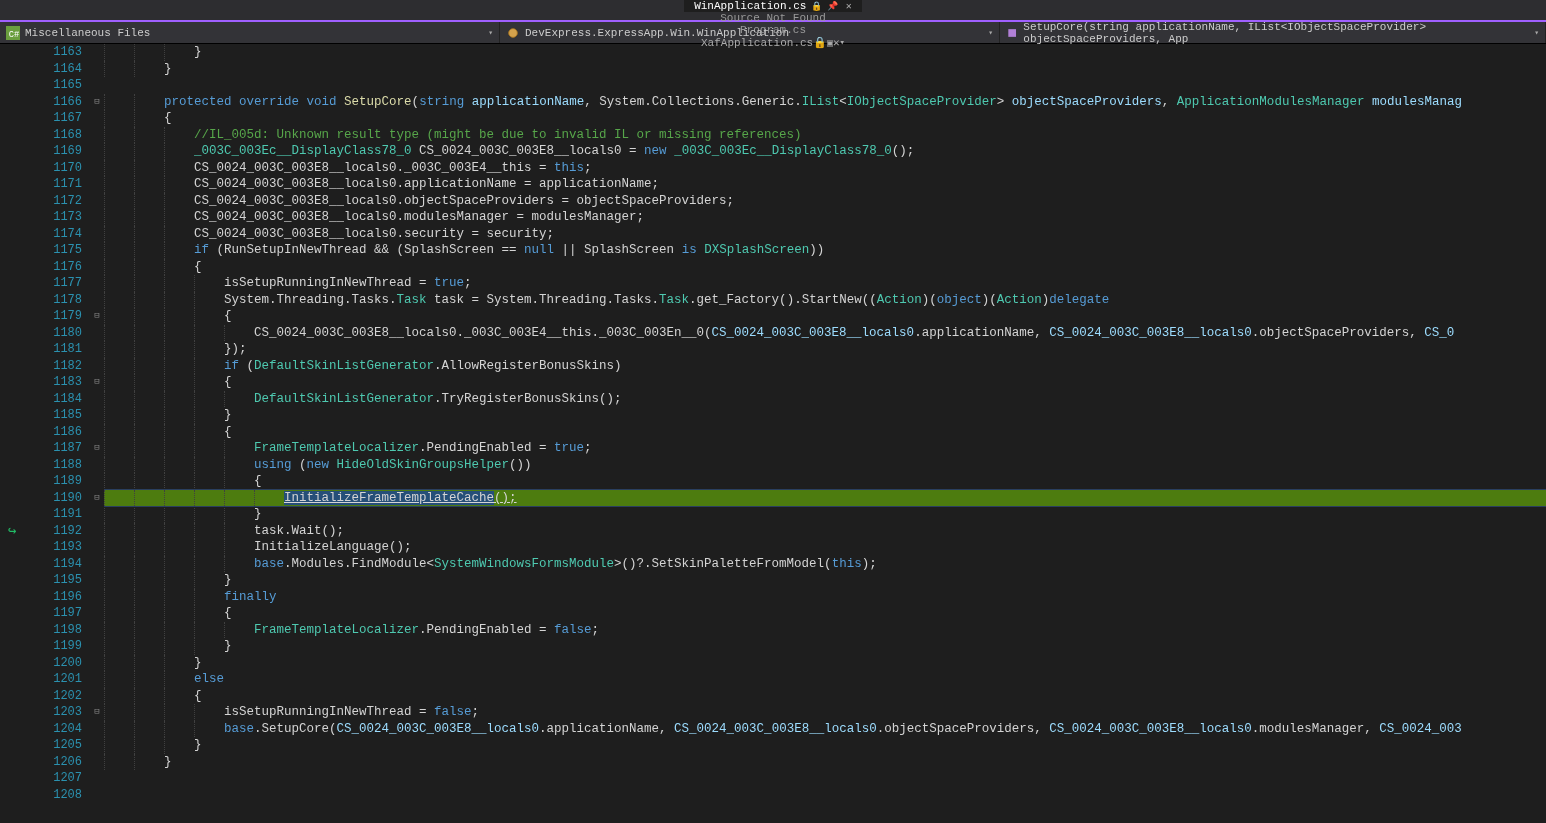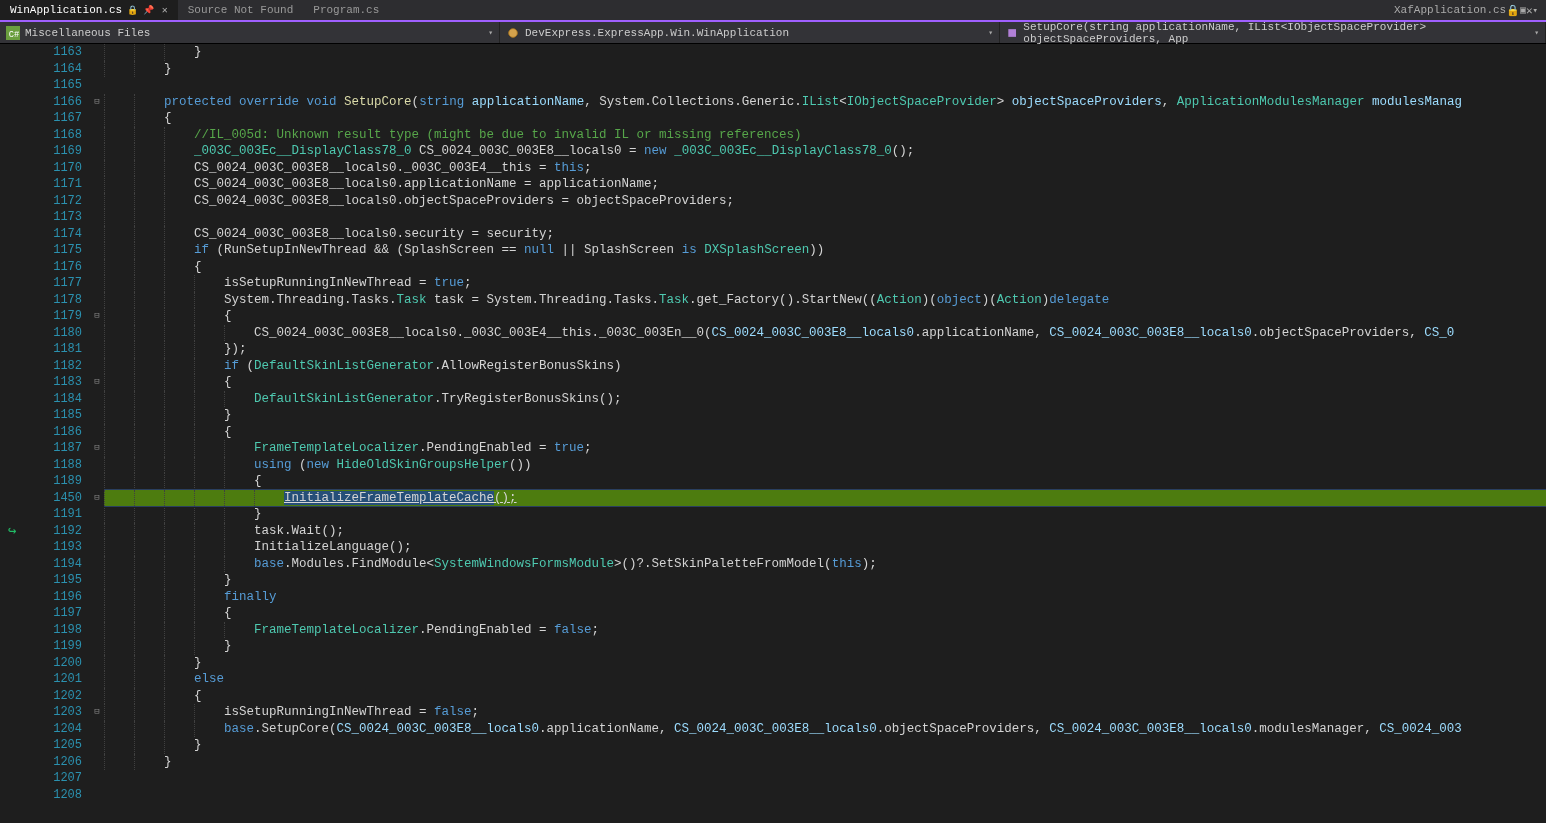--- a/index.html
+++ b/index.html
@@ -1,17 +1,17 @@
 <!DOCTYPE html>
 <html><head>
 <meta charset="utf-8">
 <style>
 * { margin:0; padding:0; box-sizing:border-box; }
 body { background:#1e1e1e; font-family:Consolas,'Courier New',monospace; font-size:12px; color:#d4d4d4; overflow:hidden; width:1546px; height:823px; }
-.tab-bar { display:flex; background:#2d2d30; height:22px; border-bottom:2px solid #a060ff; align-items:center; }
+.tab-bar { display:flex; background:#2d2d30; height:22px; border-bottom:2px solid #a060ff; align-items:center;flex-direction:column; }
 .tab { display:flex; align-items:center; padding:0 10px; height:100%; font-size:11px; color:#999; cursor:pointer; gap:5px; }
 .tab.active { background:#1e1e1e; color:#fff; }
 .tab .lock { font-size:9px; color:#888; }
 .tab .close { font-size:10px; color:#aaa; margin-left:2px; }
 .tab .pin { font-size:9px; color:#888; }
 .spacer { flex:1; }
 .right-tab { display:flex; align-items:center; padding:0 8px; gap:0; color:#aaa; font-size:11px; }
 .nav-bar { display:flex; background:#333337; height:22px; border-bottom:1px solid #000; align-items:center; }
 .nav-seg { display:flex; align-items:center; padding:0 6px; height:100%; color:#ccc; font-size:11px; gap:5px; border-right:1px solid #222; }
 .nav-seg.first { width:500px; }
@@ -161,21 +161,21 @@
       <div>1180</div>
       <div>1181</div>
       <div>1182</div>
       <div>1183</div>
       <div>1184</div>
       <div>1185</div>
       <div>1186</div>
       <div>1187</div>
       <div>1188</div>
       <div>1189</div>
-      <div>1450</div>
+      <div>1190</div>
       <div>1191</div>
       <div>1192</div>
       <div>1193</div>
       <div>1194</div>
       <div>1195</div>
       <div>1196</div>
       <div>1197</div>
       <div>1198</div>
       <div>1199</div>
       <div>1200</div>
@@ -240,21 +240,21 @@
       <div class="line"><span class="guide"></span><span class="tab-ws"></span><span class="guide"></span><span class="tab-ws"></span><span class="guide"></span><span class="tab-ws"></span><span class="pl">}</span></div>
       <div class="line"><span class="guide"></span><span class="tab-ws"></span><span class="guide"></span><span class="tab-ws"></span><span class="pl">}</span></div>
       <div class="line"></div>
       <div class="line"><span class="guide"></span><span class="tab-ws"></span><span class="guide"></span><span class="tab-ws"></span><span class="kw">protected</span><span class="pl"> </span><span class="kw">override</span><span class="pl"> </span><span class="kw">void</span><span class="pl"> </span><span class="mc">SetupCore</span><span class="pl">(</span><span class="kw">string</span><span class="pl"> </span><span class="fld">applicationName</span><span class="pl">, System.Collections.Generic.</span><span class="type">IList</span><span class="pl">&lt;</span><span class="type">IObjectSpaceProvider</span><span class="pl">&gt; </span><span class="fld">objectSpaceProviders</span><span class="pl">, </span><span class="type">ApplicationModulesManager</span><span class="pl"> </span><span class="fld">modulesManag</span></div>
       <div class="line"><span class="guide"></span><span class="tab-ws"></span><span class="guide"></span><span class="tab-ws"></span><span class="pl">{</span></div>
       <div class="line"><span class="guide"></span><span class="tab-ws"></span><span class="guide"></span><span class="tab-ws"></span><span class="guide"></span><span class="tab-ws"></span><span class="com">//IL_005d: Unknown result type (might be due to invalid IL or missing references)</span></div>
       <div class="line"><span class="guide"></span><span class="tab-ws"></span><span class="guide"></span><span class="tab-ws"></span><span class="guide"></span><span class="tab-ws"></span><span class="type">_003C_003Ec__DisplayClass78_0</span><span class="pl"> CS_0024_003C_003E8__locals0 = </span><span class="kw">new</span><span class="pl"> </span><span class="type">_003C_003Ec__DisplayClass78_0</span><span class="pl">();</span></div>
       <div class="line"><span class="guide"></span><span class="tab-ws"></span><span class="guide"></span><span class="tab-ws"></span><span class="guide"></span><span class="tab-ws"></span><span class="pl">CS_0024_003C_003E8__locals0._003C_003E4__this = </span><span class="kw">this</span><span class="pl">;</span></div>
       <div class="line"><span class="guide"></span><span class="tab-ws"></span><span class="guide"></span><span class="tab-ws"></span><span class="guide"></span><span class="tab-ws"></span><span class="pl">CS_0024_003C_003E8__locals0.applicationName = applicationName;</span></div>
       <div class="line"><span class="guide"></span><span class="tab-ws"></span><span class="guide"></span><span class="tab-ws"></span><span class="guide"></span><span class="tab-ws"></span><span class="pl">CS_0024_003C_003E8__locals0.objectSpaceProviders = objectSpaceProviders;</span></div>
-      <div class="line"><span class="guide"></span><span class="tab-ws"></span><span class="guide"></span><span class="tab-ws"></span><span class="guide"></span><span class="tab-ws"></span></div>
+      <div class="line"><span class="guide"></span><span class="tab-ws"></span><span class="guide"></span><span class="tab-ws"></span><span class="guide"></span><span class="tab-ws"></span><span class="pl">CS_0024_003C_003E8__locals0.modulesManager = modulesManager;</span></div>
       <div class="line"><span class="guide"></span><span class="tab-ws"></span><span class="guide"></span><span class="tab-ws"></span><span class="guide"></span><span class="tab-ws"></span><span class="pl">CS_0024_003C_003E8__locals0.security = security;</span></div>
       <div class="line"><span class="guide"></span><span class="tab-ws"></span><span class="guide"></span><span class="tab-ws"></span><span class="guide"></span><span class="tab-ws"></span><span class="kw">if</span><span class="pl"> (RunSetupInNewThread &amp;&amp; (SplashScreen == </span><span class="kw">null</span><span class="pl"> || SplashScreen </span><span class="kw">is</span><span class="pl"> </span><span class="type">DXSplashScreen</span><span class="pl">))</span></div>
       <div class="line"><span class="guide"></span><span class="tab-ws"></span><span class="guide"></span><span class="tab-ws"></span><span class="guide"></span><span class="tab-ws"></span><span class="pl">{</span></div>
       <div class="line"><span class="guide"></span><span class="tab-ws"></span><span class="guide"></span><span class="tab-ws"></span><span class="guide"></span><span class="tab-ws"></span><span class="guide"></span><span class="tab-ws"></span><span class="pl">isSetupRunningInNewThread = </span><span class="kw">true</span><span class="pl">;</span></div>
       <div class="line"><span class="guide"></span><span class="tab-ws"></span><span class="guide"></span><span class="tab-ws"></span><span class="guide"></span><span class="tab-ws"></span><span class="guide"></span><span class="tab-ws"></span><span class="pl">System.Threading.Tasks.</span><span class="type">Task</span><span class="pl"> task = System.Threading.Tasks.</span><span class="type">Task</span><span class="pl">.get_Factory().StartNew((</span><span class="type">Action</span><span class="pl">)(</span><span class="kw">object</span><span class="pl">)(</span><span class="type">Action</span><span class="pl">)</span><span class="kw">delegate</span></div>
       <div class="line"><span class="guide"></span><span class="tab-ws"></span><span class="guide"></span><span class="tab-ws"></span><span class="guide"></span><span class="tab-ws"></span><span class="guide"></span><span class="tab-ws"></span><span class="pl">{</span></div>
       <div class="line"><span class="guide"></span><span class="tab-ws"></span><span class="guide"></span><span class="tab-ws"></span><span class="guide"></span><span class="tab-ws"></span><span class="guide"></span><span class="tab-ws"></span><span class="guide"></span><span class="tab-ws"></span><span class="pl">CS_0024_003C_003E8__locals0._003C_003E4__this._003C_003En__0(</span><span class="fld">CS_0024_003C_003E8__locals0</span><span class="pl">.applicationName, </span><span class="fld">CS_0024_003C_003E8__locals0</span><span class="pl">.objectSpaceProviders, </span><span class="fld">CS_0</span></div>
       <div class="line"><span class="guide"></span><span class="tab-ws"></span><span class="guide"></span><span class="tab-ws"></span><span class="guide"></span><span class="tab-ws"></span><span class="guide"></span><span class="tab-ws"></span><span class="pl">});</span></div>
       <div class="line"><span class="guide"></span><span class="tab-ws"></span><span class="guide"></span><span class="tab-ws"></span><span class="guide"></span><span class="tab-ws"></span><span class="guide"></span><span class="tab-ws"></span><span class="kw">if</span><span class="pl"> (</span><span class="type">DefaultSkinListGenerator</span><span class="pl">.AllowRegisterBonusSkins)</span></div>
       <div class="line"><span class="guide"></span><span class="tab-ws"></span><span class="guide"></span><span class="tab-ws"></span><span class="guide"></span><span class="tab-ws"></span><span class="guide"></span><span class="tab-ws"></span><span class="pl">{</span></div>

